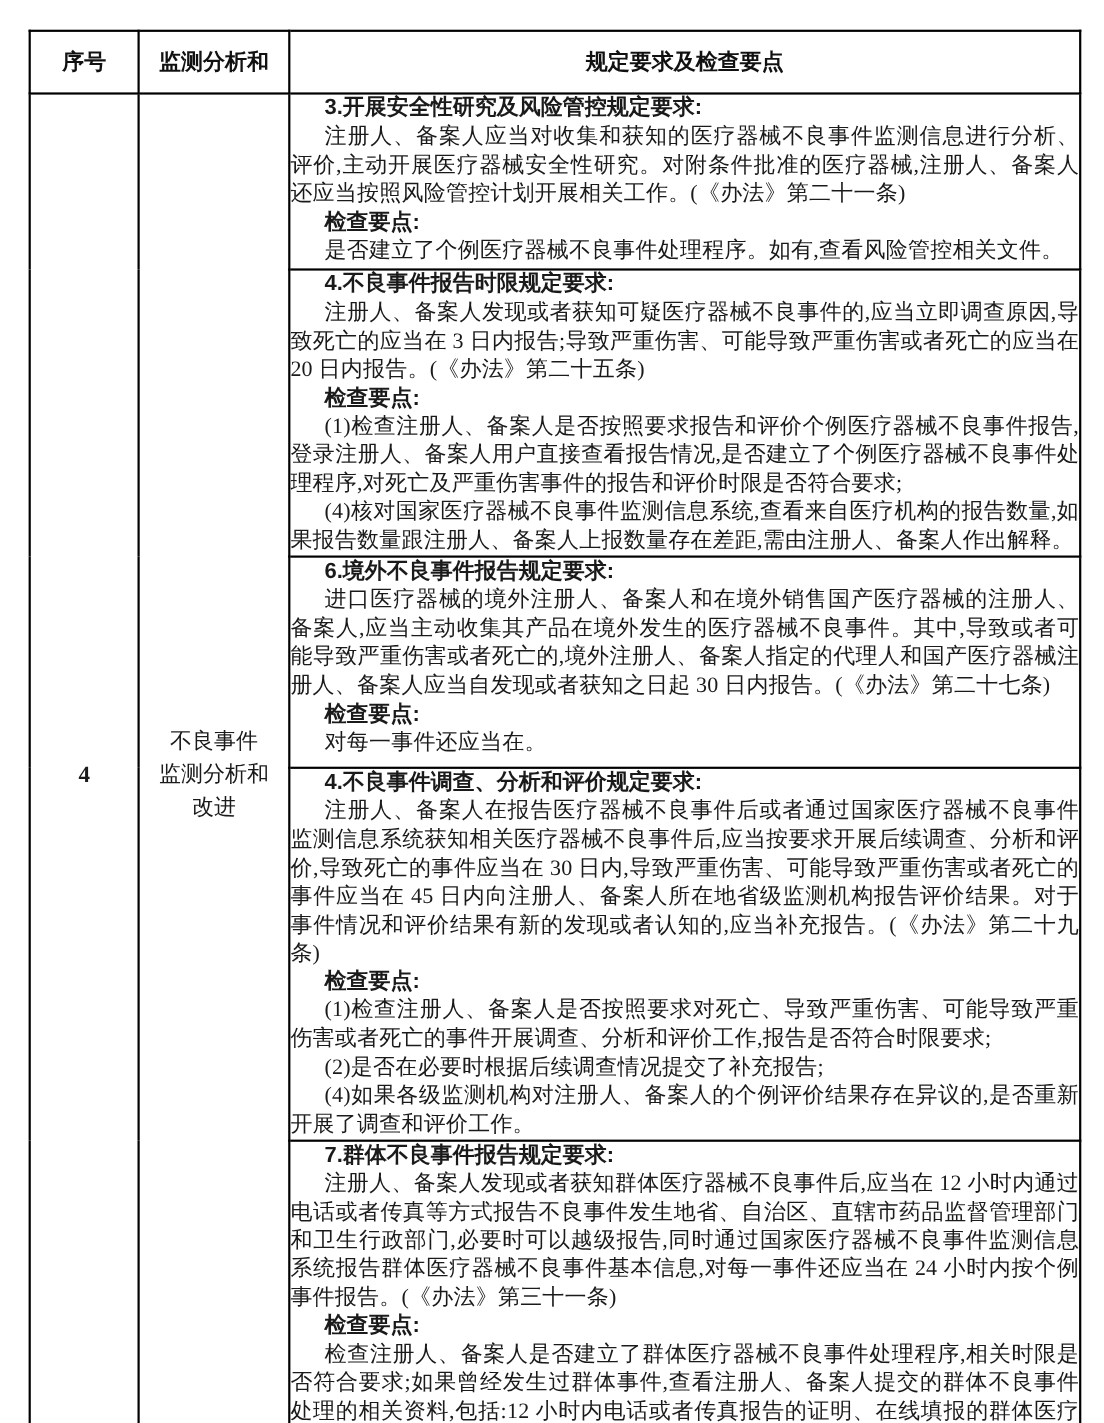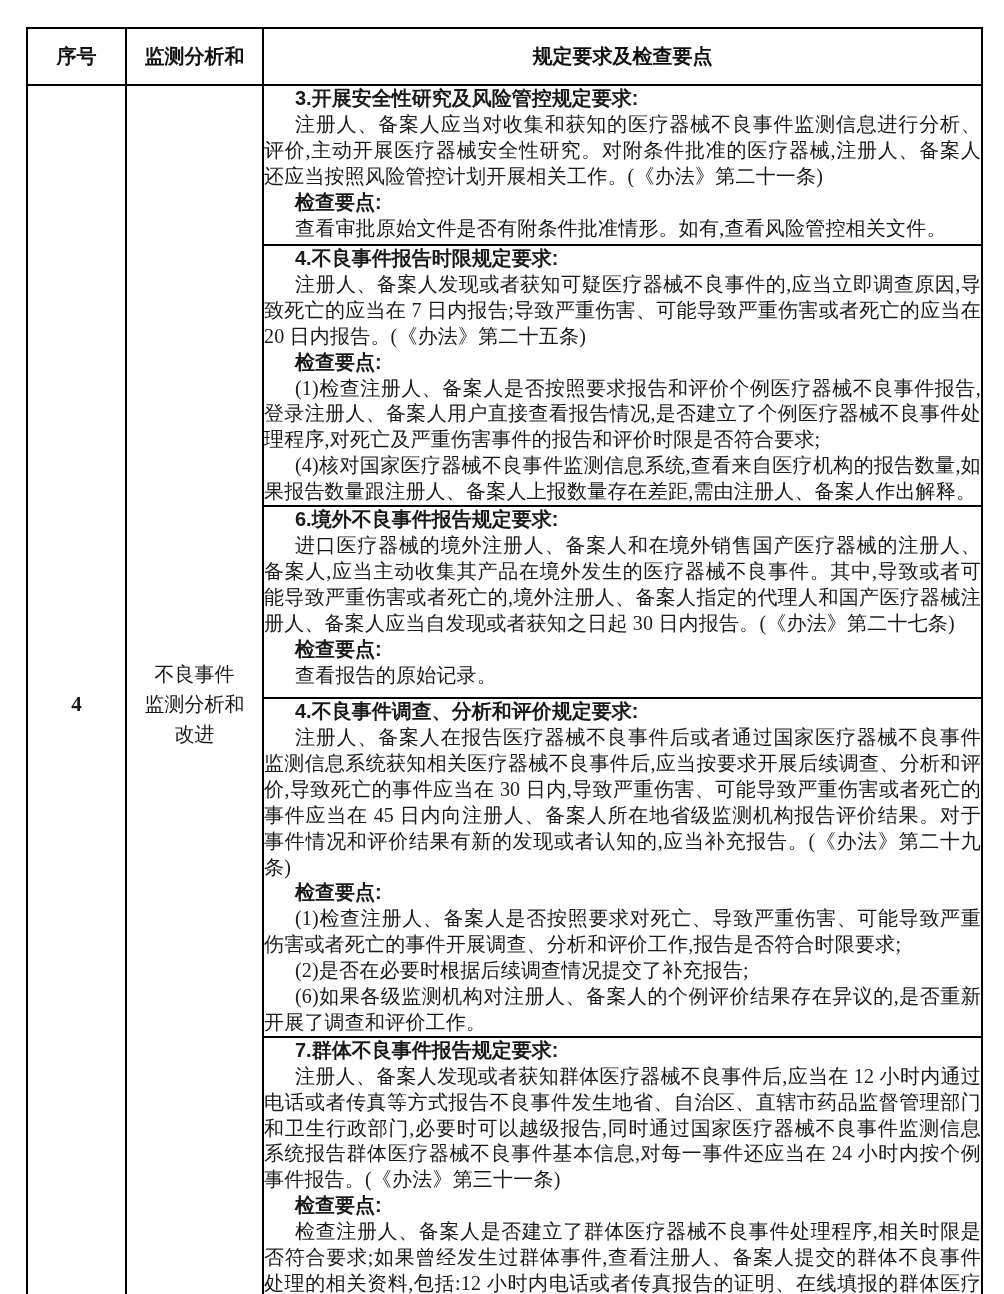--- a/index.html
+++ b/index.html
@@ -100,51 +100,51 @@
 
       <tr class="row-s3">
         <td class="num-cell" rowspan="5">4</td>
         <td class="item-cell" rowspan="5">不良事件
 监测分析和
 改进</td>
         <td class="content-cell">
           <p class="sec-title">3.开展安全性研究及风险管控规定要求:</p>
           <p>注册人、备案人应当对收集和获知的医疗器械不良事件监测信息进行分析、评价,主动开展医疗器械安全性研究。对附条件批准的医疗器械,注册人、备案人还应当按照风险管控计划开展相关工作。(《办法》第二十一条)</p>
           <p class="sec-title">检查要点:</p>
-          <p>查看审批原始文件是否有附条件批准情形。如有,查看风险管控相关文件。</p>
+          <p>是否建立了个例医疗器械不良事件处理程序。如有,查看风险管控相关文件。</p>
         </td>
       </tr>
 
       <tr class="row-s4">
         <td class="content-cell">
           <p class="sec-title">4.不良事件报告时限规定要求:</p>
-          <p>注册人、备案人发现或者获知可疑医疗器械不良事件的,应当立即调查原因,导致死亡的应当在 7 日内报告;导致严重伤害、可能导致严重伤害或者死亡的应当在 20 日内报告。(《办法》第二十五条)</p>
+          <p>注册人、备案人发现或者获知可疑医疗器械不良事件的,应当立即调查原因,导致死亡的应当在 3 日内报告;导致严重伤害、可能导致严重伤害或者死亡的应当在 20 日内报告。(《办法》第二十五条)</p>
           <p class="sec-title">检查要点:</p>
           <p>(1)检查注册人、备案人是否按照要求报告和评价个例医疗器械不良事件报告,登录注册人、备案人用户直接查看报告情况,是否建立了个例医疗器械不良事件处理程序,对死亡及严重伤害事件的报告和评价时限是否符合要求;</p>
           <p>(4)核对国家医疗器械不良事件监测信息系统,查看来自医疗机构的报告数量,如果报告数量跟注册人、备案人上报数量存在差距,需由注册人、备案人作出解释。</p>
         </td>
       </tr>
 
       <tr class="row-s5">
         <td class="content-cell">
           <p class="sec-title">6.境外不良事件报告规定要求:</p>
           <p>进口医疗器械的境外注册人、备案人和在境外销售国产医疗器械的注册人、备案人,应当主动收集其产品在境外发生的医疗器械不良事件。其中,导致或者可能导致严重伤害或者死亡的,境外注册人、备案人指定的代理人和国产医疗器械注册人、备案人应当自发现或者获知之日起 30 日内报告。(《办法》第二十七条)</p>
           <p class="sec-title">检查要点:</p>
-          <p>查看报告的原始记录。</p>
+          <p>对每一事件还应当在。</p>
         </td>
       </tr>
 
       <tr class="row-s6">
         <td class="content-cell">
           <p class="sec-title">4.不良事件调查、分析和评价规定要求:</p>
           <p>注册人、备案人在报告医疗器械不良事件后或者通过国家医疗器械不良事件监测信息系统获知相关医疗器械不良事件后,应当按要求开展后续调查、分析和评价,导致死亡的事件应当在 30 日内,导致严重伤害、可能导致严重伤害或者死亡的事件应当在 45 日内向注册人、备案人所在地省级监测机构报告评价结果。对于事件情况和评价结果有新的发现或者认知的,应当补充报告。(《办法》第二十九条)</p>
           <p class="sec-title">检查要点:</p>
           <p>(1)检查注册人、备案人是否按照要求对死亡、导致严重伤害、可能导致严重伤害或者死亡的事件开展调查、分析和评价工作,报告是否符合时限要求;</p>
           <p>(2)是否在必要时根据后续调查情况提交了补充报告;</p>
-          <p>(6)如果各级监测机构对注册人、备案人的个例评价结果存在异议的,是否重新开展了调查和评价工作。</p>
+          <p>(4)如果各级监测机构对注册人、备案人的个例评价结果存在异议的,是否重新开展了调查和评价工作。</p>
         </td>
       </tr>
 
       <tr class="row-s7">
         <td class="content-cell">
           <p class="sec-title">7.群体不良事件报告规定要求:</p>
           <p>注册人、备案人发现或者获知群体医疗器械不良事件后,应当在 12 小时内通过电话或者传真等方式报告不良事件发生地省、自治区、直辖市药品监督管理部门和卫生行政部门,必要时可以越级报告,同时通过国家医疗器械不良事件监测信息系统报告群体医疗器械不良事件基本信息,对每一事件还应当在 24 小时内按个例事件报告。(《办法》第三十一条)</p>
           <p class="sec-title">检查要点:</p>
           <p>检查注册人、备案人是否建立了群体医疗器械不良事件处理程序,相关时限是否符合要求;如果曾经发生过群体事件,查看注册人、备案人提交的群体不良事件处理的相关资料,包括:12 小时内电话或者传真报告的证明、在线填报的群体医疗器械不良事件基本信息、24 小时内填报的群体事件涉及的所有个案报告等。</p>
         </td>

